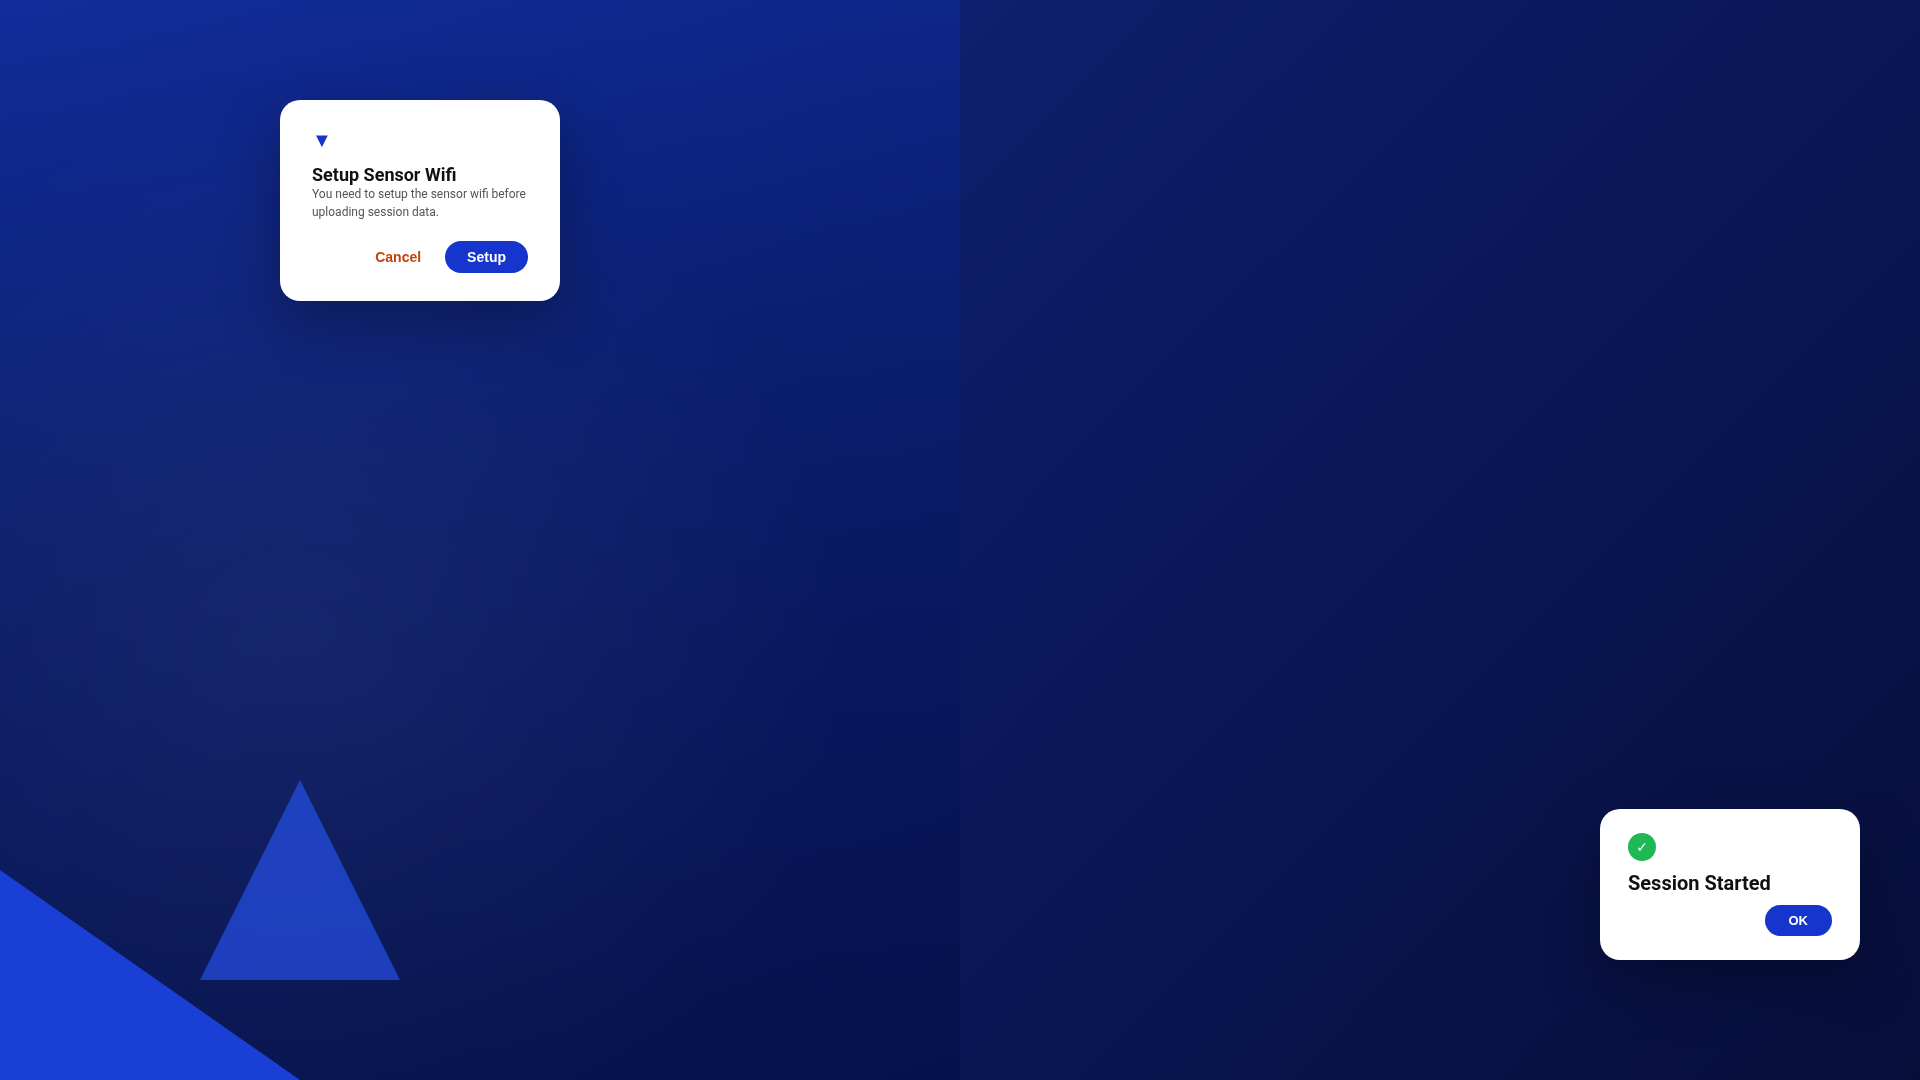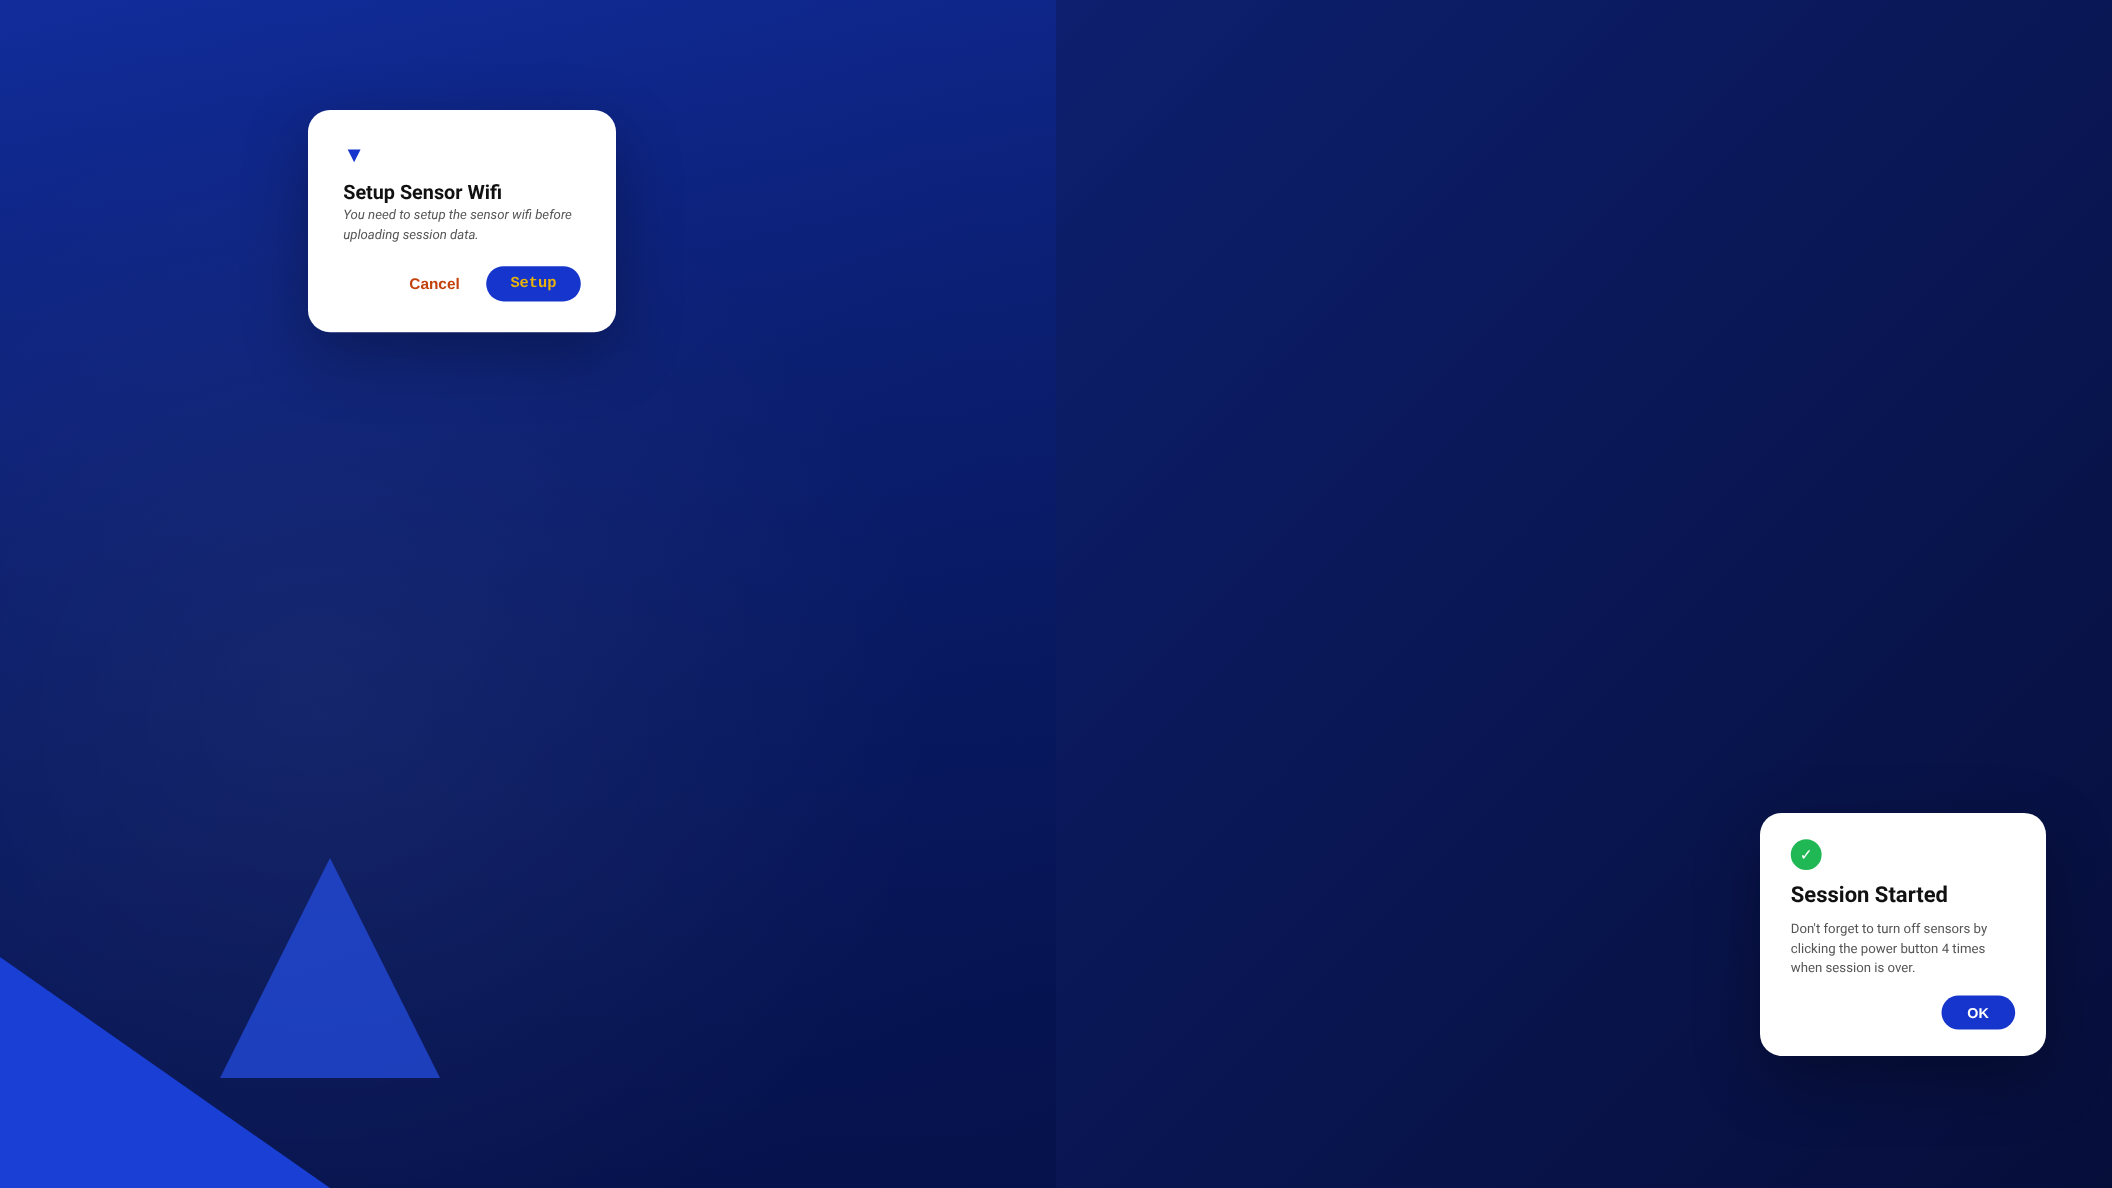--- a/index.html
+++ b/index.html
@@ -361,49 +361,47 @@
       font-size: 18px;
       font-weight: 700;
       color: #111;
     }
 
     .dialog-desc {
       font-size: 12px;
       color: #555;
       line-height: 1.5;
       margin-bottom: 20px;
-      font-style: italic;
     }
 
     .dialog-buttons {
       display: flex;
       justify-content: flex-end;
       gap: 12px;
     }
 
     .btn-cancel {
       background: transparent;
       color: #c2410c;
       border: none;
       font-size: 14px;
       font-weight: 600;
       cursor: pointer;
       padding: 8px 12px;
     }
 
     .btn-setup {
       background: #1535cc;
-      color: #eab308;
+      color: #ffffff;
       border: none;
       border-radius: 20px;
       padding: 8px 22px;
       font-size: 14px;
       font-weight: 600;
       cursor: pointer;
-      font-family: Liberation Mono, monospace;
     }
 
     
     .session-started-dialog {
       background: white;
       border-radius: 20px;
       padding: 24px 28px;
       width: 260px;
       box-shadow: 0 20px 60px rgba(0,0,0,0.3);
       position: absolute;
@@ -576,19 +574,18 @@
     </div>
   </div>
 
   <div style="position: absolute; left: 250px; bottom: 0;">
     
   </div>
 
   <div class="session-started-dialog">
     <div class="success-icon">✓</div>
     <div class="session-started-title">Session Started</div>
-    <div class="session-started-desc">Don't forget to turn off sensors by clicking the power button 4 times when session is over.</div>
     <div style="text-align: right;">
       <button class="session-ok-btn">OK</button>
     </div>
   </div>
 
 </div>
 
 </body></html>

